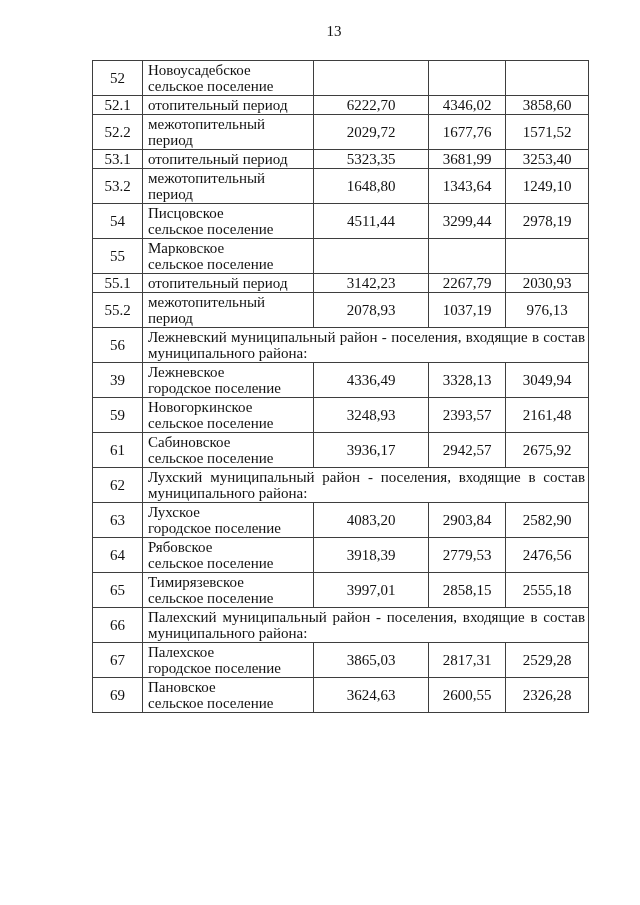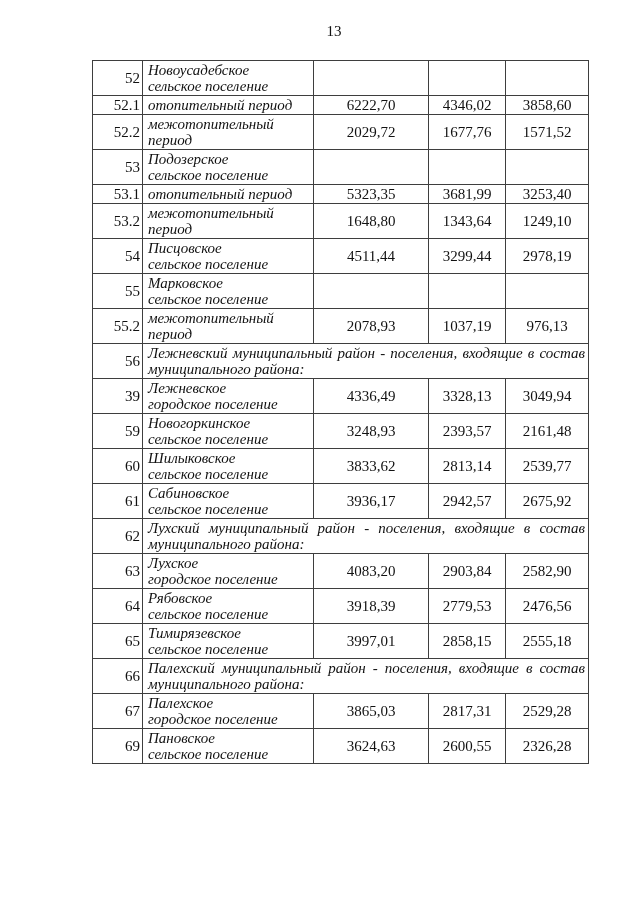--- a/index.html
+++ b/index.html
@@ -36,38 +36,37 @@
   }
   td {
     border: 1px solid #3e3e3e;
     font-size: 15px;
     line-height: 16px;
     padding: 1px 2px;
     vertical-align: middle;
     overflow: hidden;
   }
   .num-cell {
-    text-align: right;
+    text-align: center;
   }
   .name-cell {
     text-align: left;
     padding-left: 5px;
   }
   .value-cell {
     text-align: center;
   }
   .section-cell {
     text-align: left;
     padding-left: 5px;
     padding-right: 3px;
   }
   .cell-line {
     line-height: 16px;
     white-space: nowrap;
-    font-style: italic;
   }
   .cell-line.justified {
     text-align: justify;
     text-align-last: justify;
   }
 </style>
 </head>
 <body>
 
 <div class="page-number">13</div>
@@ -104,30 +103,20 @@
         <td class="num-cell">52.2</td>
         <td class="name-cell">
           <div class="cell-line">межотопительный</div>
           <div class="cell-line">период</div>
         </td>
         <td class="value-cell">2029,72</td>
         <td class="value-cell">1677,76</td>
         <td class="value-cell">1571,52</td>
       </tr>
       <tr>
-        <td class="num-cell">53</td>
-        <td class="name-cell">
-          <div class="cell-line">Подозерское</div>
-          <div class="cell-line">сельское поселение</div>
-        </td>
-        <td class="value-cell"></td>
-        <td class="value-cell"></td>
-        <td class="value-cell"></td>
-      </tr>
-      <tr>
         <td class="num-cell">53.1</td>
         <td class="name-cell">
           <div class="cell-line">отопительный период</div>
         </td>
         <td class="value-cell">5323,35</td>
         <td class="value-cell">3681,99</td>
         <td class="value-cell">3253,40</td>
       </tr>
       <tr>
         <td class="num-cell">53.2</td>
@@ -151,20 +140,29 @@
       </tr>
       <tr>
         <td class="num-cell">55</td>
         <td class="name-cell">
           <div class="cell-line">Марковское</div>
           <div class="cell-line">сельское поселение</div>
         </td>
         <td class="value-cell"></td>
         <td class="value-cell"></td>
         <td class="value-cell"></td>
+      </tr>
+      <tr>
+        <td class="num-cell">55.1</td>
+        <td class="name-cell">
+          <div class="cell-line">отопительный период</div>
+        </td>
+        <td class="value-cell">3142,23</td>
+        <td class="value-cell">2267,79</td>
+        <td class="value-cell">2030,93</td>
       </tr>
       <tr>
         <td class="num-cell">55.2</td>
         <td class="name-cell">
           <div class="cell-line">межотопительный</div>
           <div class="cell-line">период</div>
         </td>
         <td class="value-cell">2078,93</td>
         <td class="value-cell">1037,19</td>
         <td class="value-cell">976,13</td>
@@ -190,30 +188,20 @@
         <td class="num-cell">59</td>
         <td class="name-cell">
           <div class="cell-line">Новогоркинское</div>
           <div class="cell-line">сельское поселение</div>
         </td>
         <td class="value-cell">3248,93</td>
         <td class="value-cell">2393,57</td>
         <td class="value-cell">2161,48</td>
       </tr>
       <tr>
-        <td class="num-cell">60</td>
-        <td class="name-cell">
-          <div class="cell-line">Шилыковское</div>
-          <div class="cell-line">сельское поселение</div>
-        </td>
-        <td class="value-cell">3833,62</td>
-        <td class="value-cell">2813,14</td>
-        <td class="value-cell">2539,77</td>
-      </tr>
-      <tr>
         <td class="num-cell">61</td>
         <td class="name-cell">
           <div class="cell-line">Сабиновское</div>
           <div class="cell-line">сельское поселение</div>
         </td>
         <td class="value-cell">3936,17</td>
         <td class="value-cell">2942,57</td>
         <td class="value-cell">2675,92</td>
       </tr>
       <tr>

